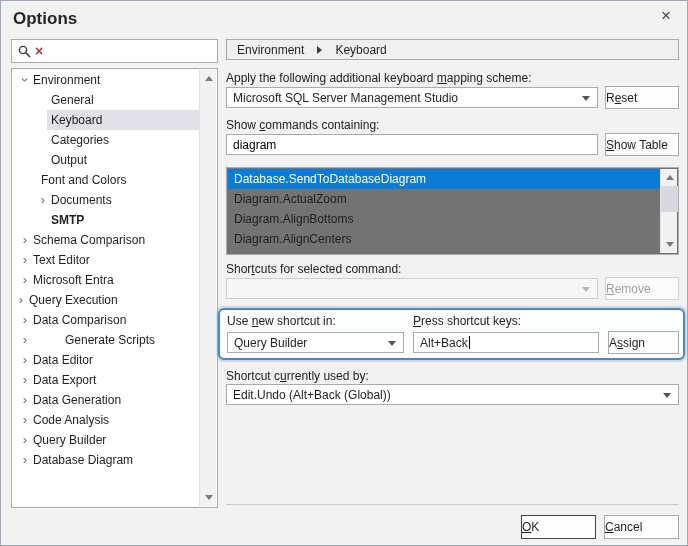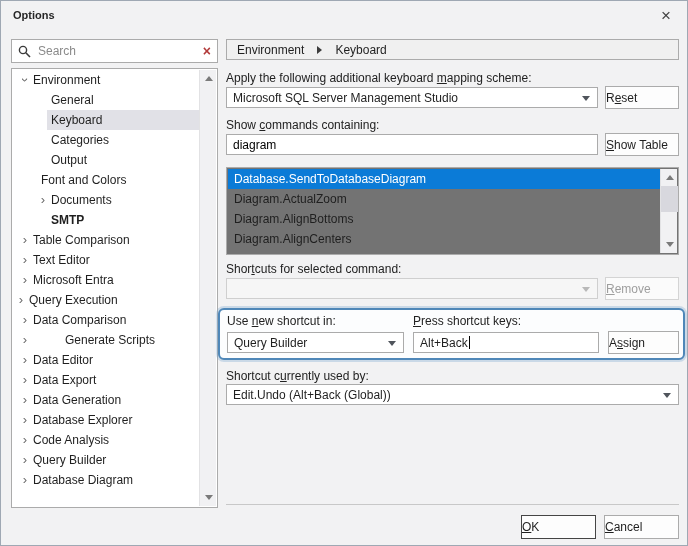--- a/index.html
+++ b/index.html
@@ -4,21 +4,21 @@
 <style>
   * { margin:0; padding:0; box-sizing:border-box; }
   html,body { background:#e8e8e8; }
   body { font-family:"Liberation Sans","DejaVu Sans",sans-serif; font-size:12px; color:#1f1f1f; }
 
   #dialog { position:relative; width:688px; height:546px; background:#f2f2f3;
             border:1px solid #9fa8b3; overflow:hidden; }
 
   
   .titlebar { position:absolute; left:0; top:0; width:100%; height:30px; }
-  .title { position:absolute; left:12px; top:8px; font-size:11px; font-weight:bold; color:#262626; }
+  .title { position:absolute; left:12px; top:8px; font-size:17px; font-weight:bold; color:#262626; }
   .close-x { position:absolute; right:10px; top:4px; width:22px; height:22px; display:flex;
              align-items:center; justify-content:center; font-size:17px; color:#444; cursor:default; }
 
   
   .label { position:absolute; color:#222; white-space:nowrap; }
   .mnu { text-decoration:underline; }
   .box { background:#fff; border:1px solid #ababab; }
   .combo { position:absolute; height:21px; background:#fff; border:1px solid #ababab;
            display:flex; align-items:center; padding:0 22px 0 6px; white-space:nowrap; overflow:hidden; }
   .combo .arrow { position:absolute; right:7px; top:50%; margin-top:-2px; width:0; height:0;
@@ -93,21 +93,20 @@
   <div class="titlebar">
     <div class="title">Options</div>
     <div class="close-x">×</div>
   </div>
 
   <div class="search">
     <svg width="13" height="13" viewBox="0 0 13 13">
       <circle cx="5" cy="5" r="3.6" fill="none" stroke="#3a3a3a" stroke-width="1.4"></circle>
       <line x1="7.8" y1="7.8" x2="12" y2="12" stroke="#3a3a3a" stroke-width="1.6"></line>
     </svg>
-    <input placeholder="Search" style="">
     <span class="clear">×</span>
   </div>
 
   <div class="tree">
     <div class="tree-rows">
         <div class="tree-row" style="padding-left: 4px;">
           <span class="chev open"></span>
           <span class="lbl">Environment</span>
         </div>
         <div class="tree-row" style="padding-left: 22px;">
@@ -133,21 +132,21 @@
         <div class="tree-row" style="padding-left: 22px;">
           <span class="chev collapsed"></span>
           <span class="lbl">Documents</span>
         </div>
         <div class="tree-row" style="padding-left: 22px; font-weight: bold;">
           <span class="chev"></span>
           <span class="lbl">SMTP</span>
         </div>
         <div class="tree-row" style="padding-left: 4px;">
           <span class="chev collapsed"></span>
-          <span class="lbl">Table Comparison</span>
+          <span class="lbl">Schema Comparison</span>
         </div>
         <div class="tree-row" style="padding-left: 4px;">
           <span class="chev collapsed"></span>
           <span class="lbl">Text Editor</span>
         </div>
         <div class="tree-row" style="padding-left: 4px;">
           <span class="chev collapsed"></span>
           <span class="lbl">Microsoft Entra</span>
         </div>
         <div class="tree-row" style="padding-left: 0;">
@@ -166,24 +165,20 @@
           <span class="chev collapsed"></span>
           <span class="lbl">Data Editor</span>
         </div>
         <div class="tree-row" style="padding-left: 4px;">
           <span class="chev collapsed"></span>
           <span class="lbl">Data Export</span>
         </div>
         <div class="tree-row" style="padding-left: 4px;">
           <span class="chev collapsed"></span>
           <span class="lbl">Data Generation</span>
-        </div>
-        <div class="tree-row" style="padding-left: 4px;">
-          <span class="chev collapsed"></span>
-          <span class="lbl">Database Explorer</span>
         </div>
         <div class="tree-row" style="padding-left: 4px;">
           <span class="chev collapsed"></span>
           <span class="lbl">Code Analysis</span>
         </div>
         <div class="tree-row" style="padding-left: 4px;">
           <span class="chev collapsed"></span>
           <span class="lbl">Query Builder</span>
         </div>
         <div class="tree-row" style="padding-left: 4px;">

